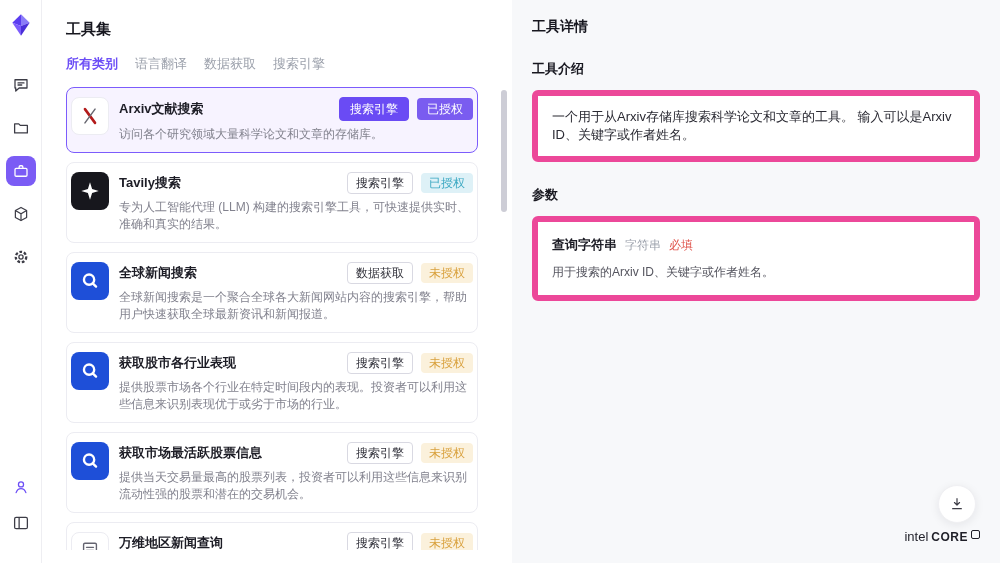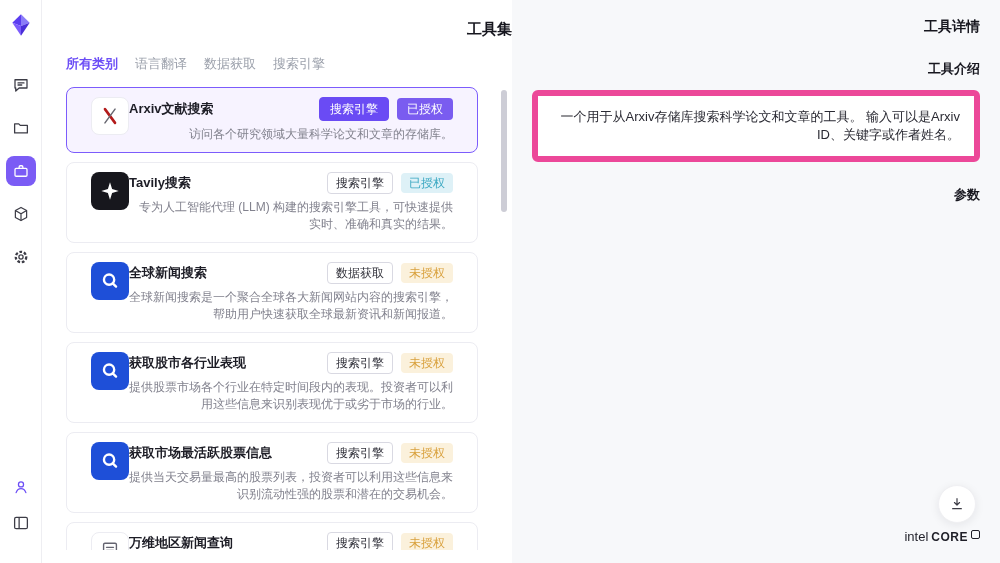--- a/index.html
+++ b/index.html
@@ -2,21 +2,21 @@
 <html><head>
 <meta charset="utf-8">
 <style>
   * { box-sizing: border-box; margin: 0; padding: 0; }
   html, body { width: 1000px; height: 563px; }
   body {
     font-family: "Liberation Sans", "DejaVu Sans", sans-serif;
     background: #f7f8fa;
     overflow: hidden;
   }
-  .app { display: flex; width: 1000px; height: 563px; text-align: right; }
+  .app { display: flex; width: 1000px; height: 563px; }
 
   
   .sidebar {
     width: 42px; min-width: 42px; background: #fff;
     border-right: 1px solid #eeeef2;
     display: flex; flex-direction: column; align-items: center;
     padding: 12px 0 12px;
   }
   .logo { width: 26px; height: 26px; margin-bottom: 32px; }
   .nav-icon {
@@ -35,21 +35,21 @@
     padding: 20px 0 0 24px; position: relative;
   }
   .tools-title { font-size: 15px; font-weight: bold; color: #17171f; margin-bottom: 16px; }
   .tabs { display: flex; gap: 17px; margin-bottom: 14px; }
   .tab { font-size: 13px; color: #9ba0ab; cursor: pointer; }
   .tab.active { color: #6c4ef6; font-weight: bold; }
 
   .cards { width: 412px; height: 463px; overflow: hidden; display: flex; flex-direction: column; gap: 9px; }
   .card {
     border: 1px solid #ececf2; border-radius: 8px; background: #fff;
-    padding: 9px 24px; display: flex; gap: 0; cursor: pointer; flex-shrink: 0;
+    padding: 9px 4px; display: flex; gap: 10px; cursor: pointer; flex-shrink: 0;
   }
   .card.selected { border: 1.5px solid #7c5cfc; background: #f7f3ff; }
   .card-icon {
     width: 38px; height: 38px; border-radius: 8px; flex-shrink: 0;
     display: flex; align-items: center; justify-content: center;
   }
   .card-icon.boxed { background: #fff; border: 1px solid #ececf2; }
   .card-icon.dark  { background: #17171d; }
   .card-icon.blue  { background: #1e4fd8; }
   .card-icon svg { width: 22px; height: 22px; }
@@ -288,20 +288,28 @@
 
   <div class="details">
     <div class="details-title">工具详情</div>
 
     <div class="section-heading">工具介绍</div>
     <div class="panel-card intro-card">
       <span>一个用于从Arxiv存储库搜索科学论文和文章的工具。 输入可以是Arxiv ID、关键字或作者姓名。</span>
     </div>
 
     <div class="section-heading">参数</div>
+    <div class="panel-card param-card">
+      <div class="param-head">
+        <span class="param-name">查询字符串</span>
+        <span class="param-type">字符串</span>
+        <span class="param-required">必填</span>
+      </div>
+      <div class="param-desc">用于搜索的Arxiv ID、关键字或作者姓名。</div>
+    </div>
 
     <div class="fab">
       <svg viewBox="0 0 24 24" fill="none" stroke="currentColor">
         <path d="M12 4v9M8.2 9.8L12 13.6l3.8-3.8" stroke-width="1.8" stroke-linecap="round" stroke-linejoin="round"></path>
         <path d="M5.5 19h13" stroke-width="1.8" stroke-linecap="round"></path>
       </svg>
     </div>
 
     <div class="intel">
       <span class="intel-name">intel</span>

